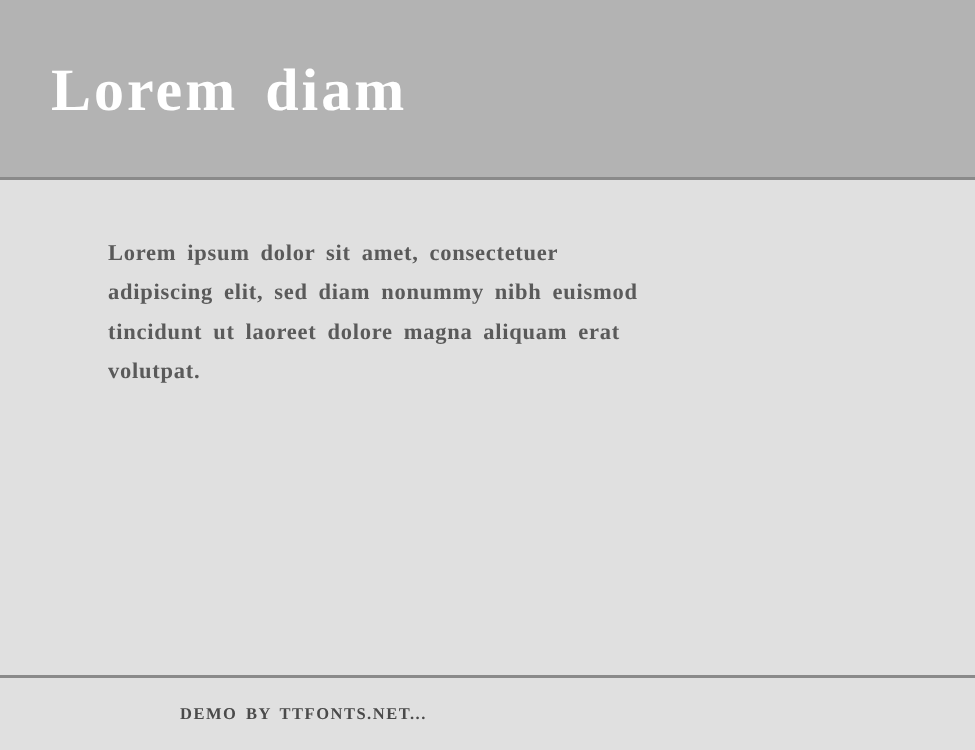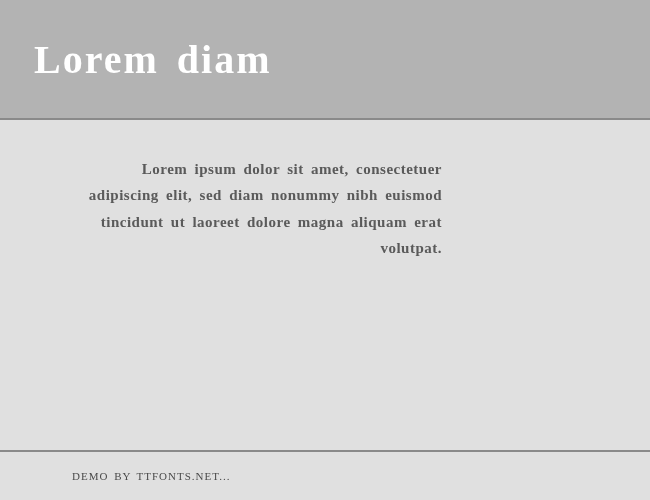--- a/index.html
+++ b/index.html
@@ -21,21 +21,20 @@
   .header-title {
     color: #ffffff;
     font-size: 40px;
     font-weight: bold;
     letter-spacing: 2px;
     word-spacing: 6px;
   }
   .content {
     flex: 1;
     padding: 36px 0 0 72px;
-    text-align: right;
   }
   .body-text {
     color: #5a5a5a;
     font-size: 15px;
     font-weight: bold;
     line-height: 1.75;
     letter-spacing: 0.5px;
     word-spacing: 3px;
     max-width: 370px;
   }
@@ -43,24 +42,25 @@
     border-top: 2px solid #8a8a8a;
     background: #e0e0e0;
     height: 50px;
     padding-left: 72px;
     display: flex;
     align-items: center;
   }
   .footer-text {
     color: #4a4a4a;
     font-size: 11px;
-    font-weight: normal;
+    font-weight: bold;
     letter-spacing: 1px;
     text-transform: uppercase;
     word-spacing: 2px;
+    margin-left: 48px;
   }
 </style>
 </head>
 <body>
 
 <div class="header">
   <div class="header-title">Lorem diam</div>
 </div>
 
 <div class="content">

